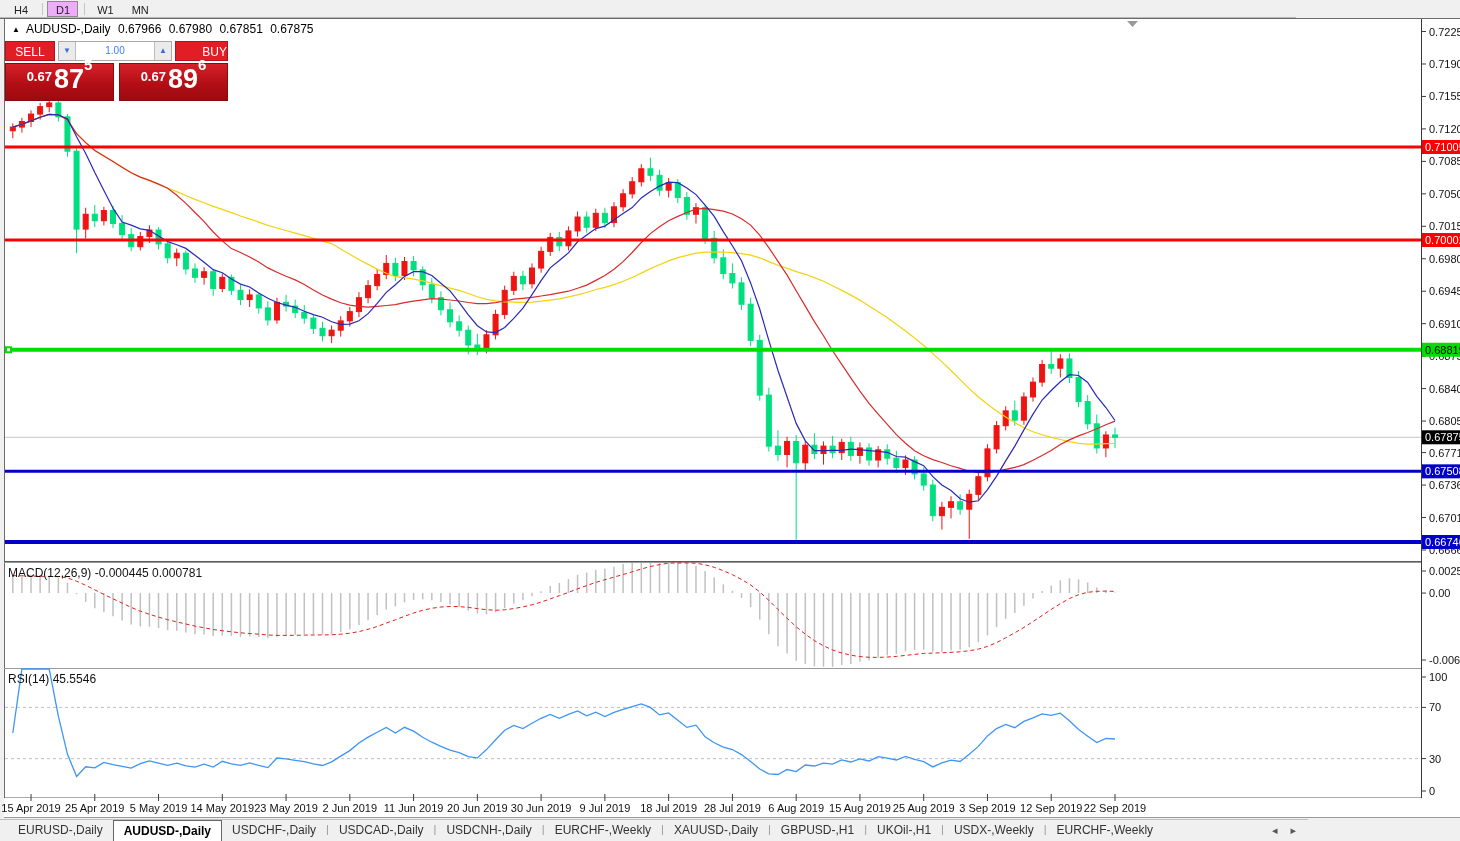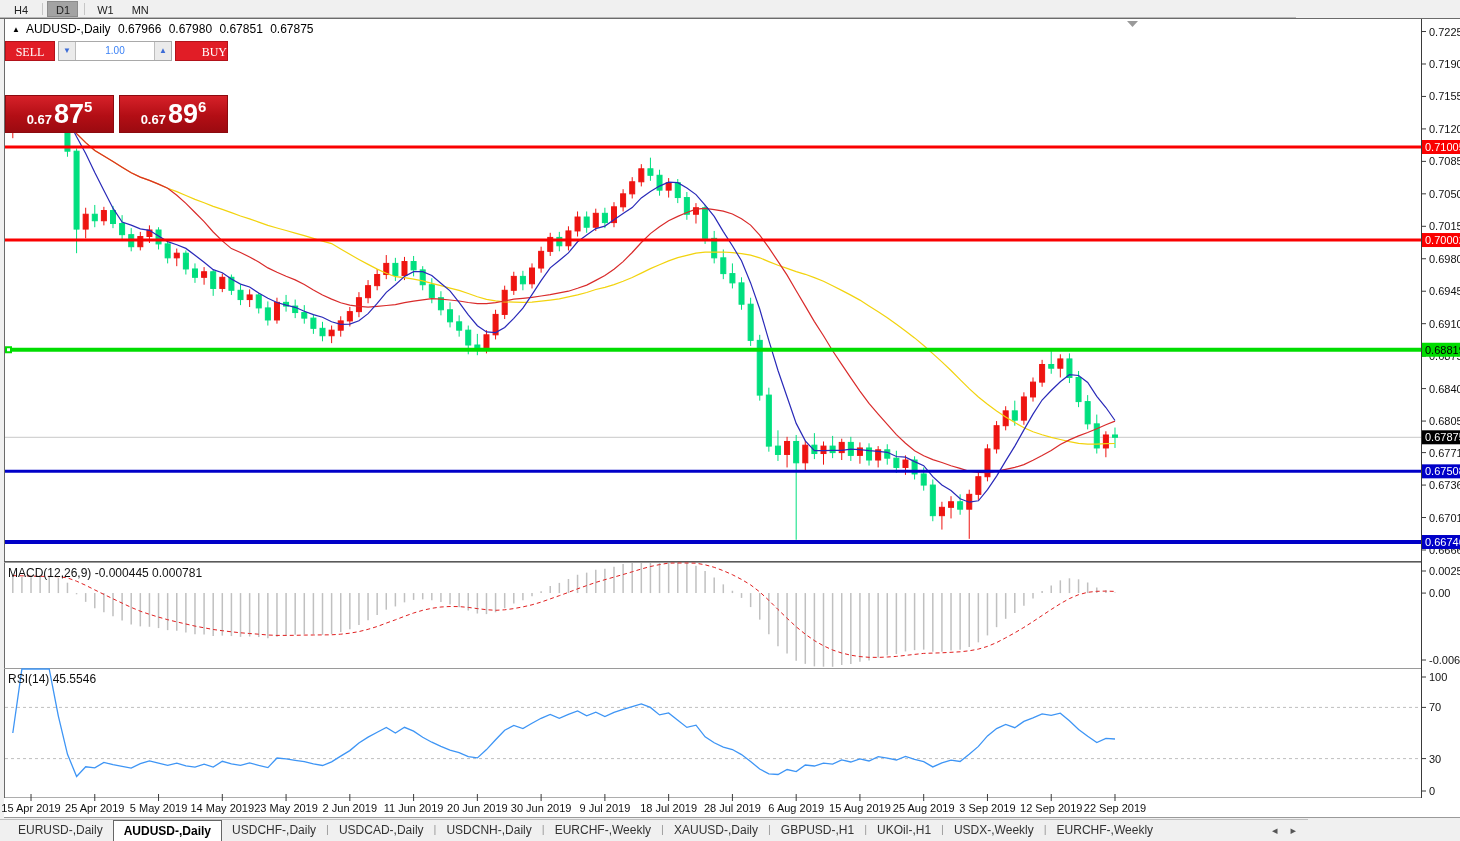--- a/index.html
+++ b/index.html
@@ -7,46 +7,46 @@
               font-family:"Liberation Sans", sans-serif; }
   #stage { position:relative; width:1460px; height:841px; }
   svg#chart-svg { position:absolute; left:0; top:0; }
 
   
   .toolbar { position:absolute; left:0; top:0; width:1296px; height:18px;
              background:#f0f0f0; border-bottom:1px solid #b8b8b8;
              display:flex; align-items:center; padding-left:6px; z-index:30; }
   .tf-btn { font-size:11px; color:#222; padding:1px 7px; height:16px; line-height:14px;
             margin-right:2px; border:1px solid transparent; cursor:default; }
-  .tf-btn.active { background:#a3a3a3; border:1px solid #8c8c8c;padding-left:8px; }
+  .tf-btn.active { background:#f0abfc; border:1px solid #8c8c8c;padding-left:8px; }
   .tf-sep { width:1px; height:12px; background:#c6c6c6; margin:0 4px; }
 
   
   .title-overlay { position:absolute; left:12px; top:22px; z-index:20;
                    font-size:12px; color:#000; white-space:nowrap; }
   .title-overlay .tri { font-size:8px; margin-right:6px; position:relative; top:-1px; }
   .title-overlay span { margin-right:4px; }
 
   
   .trade-panel { position:absolute; left:5px; top:41px; width:223px; z-index:25; }
   .tp-row1 { display:flex; height:20px; margin-bottom:2px; }
   .btn-red { background:#e11d26; color:#fff; font-size:12px; text-align:center;
-             line-height:20px; border:1px solid #b2121a;font-family:Liberation Serif, serif; }
+             line-height:20px; border:1px solid #b2121a; }
   .sell-btn { width:50px; margin-right:3px; }
   .buy-btn  { width:53px; margin-left:3px;text-align:right; }
   .stepper { flex:1; display:flex; border:1px solid #a9a9a9; background:#fff; }
   .step-btn { width:17px; background:#ebebeb; color:#3c6cd6; font-size:8px;
               text-align:center; line-height:18px; }
   .step-dn { border-right:1px solid #bdbdbd; }
   .step-up { border-left:1px solid #bdbdbd; }
   .vol-value { flex:1; font-size:10px; color:#3b82f6; text-align:center; line-height:18px; }
   .tp-row2 { display:flex; }
   .price-box { width:109px; height:38px; color:#fff; position:relative;
                background:linear-gradient(#d62129 0%, #b30e15 55%, #9b0a10 100%);
-               border:1px solid #8c0a0f; display:flex; align-items:center; justify-content:center;margin-top:32px; }
+               border:1px solid #8c0a0f; display:flex; justify-content:center; }
   .price-box.sell { margin-right:5px; }
   .pp { font-size:13px; font-weight:bold; position:relative; top:5px; }
   .pb { font-size:27px; font-weight:bold; line-height:31px; margin-left:2px; }
   .ps { font-size:15px; font-weight:bold; position:relative; top:-8px; }
 
   
   .pane-label { position:absolute; left:8px; z-index:15; font-size:12px; color:#111; }
   #macd-label { top:566px; }
   #rsi-label  { top:672px; }
 

